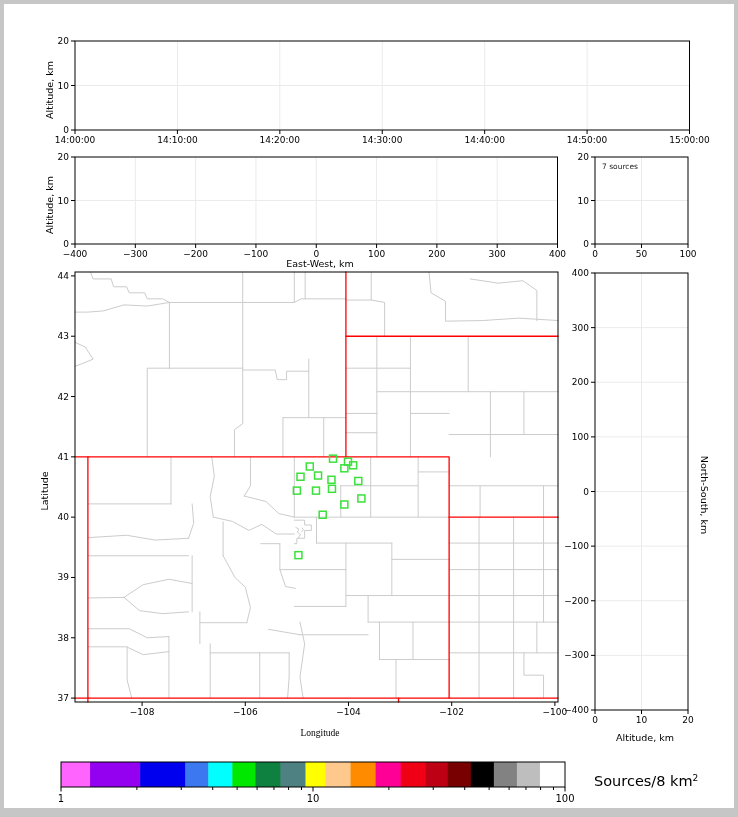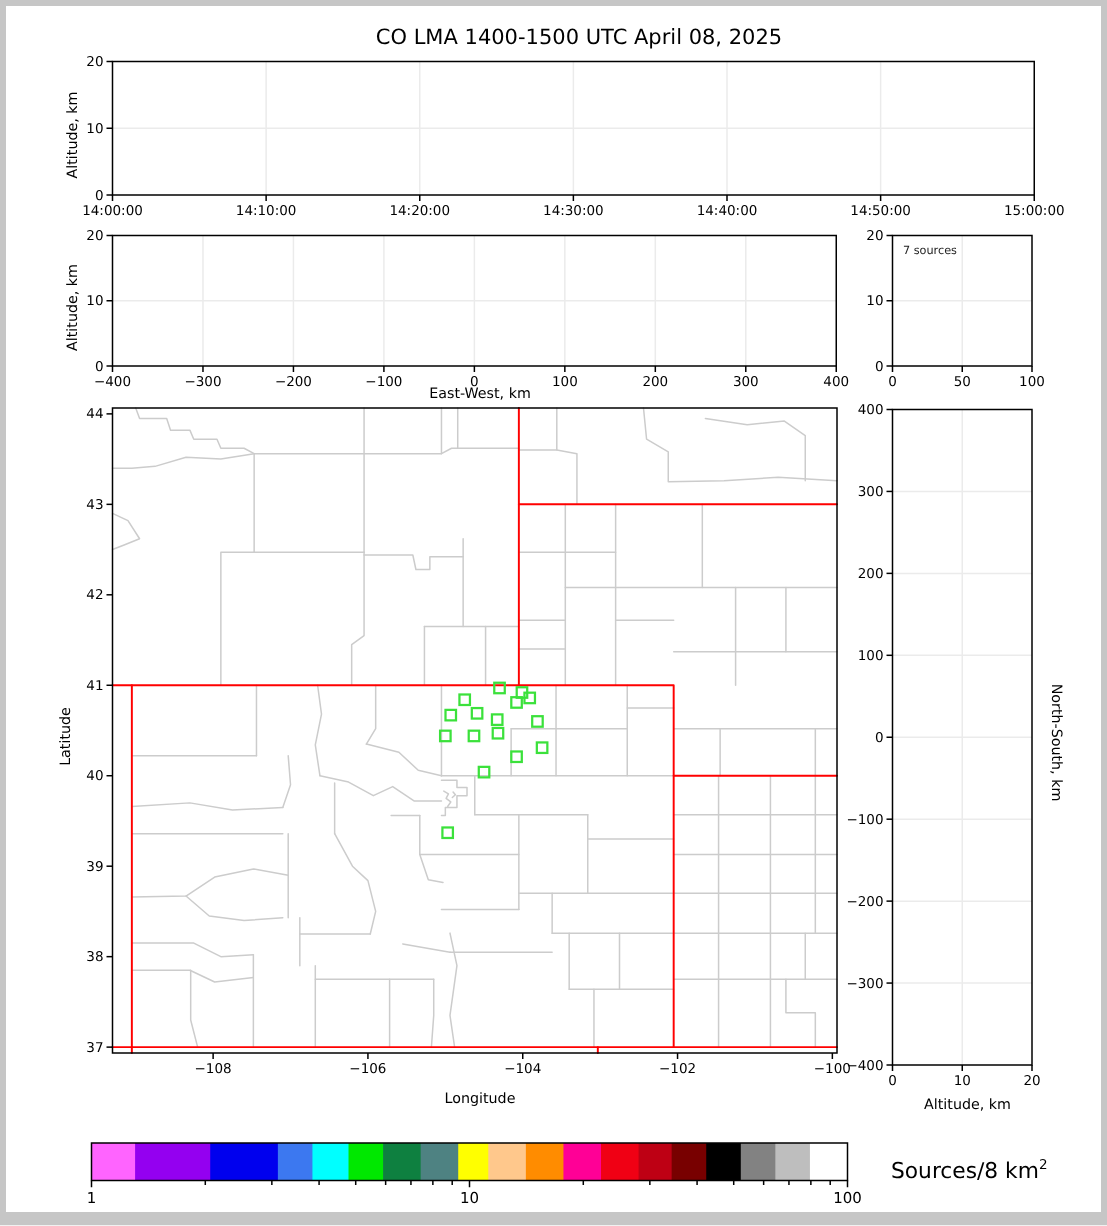--- a/index.html
+++ b/index.html
@@ -329,27 +329,26 @@
         <line x1="553.4691123787098" y1="787" x2="553.4691123787098" y2="790" stroke="#000" stroke-width="1"></line>
         <line x1="61" y1="787" x2="61" y2="791.5" stroke="#000" stroke-width="1"></line>
         <text x="61" y="802" text-anchor="middle" font-size="10" font-family="DejaVu Sans, sans-serif" fill="#000">1</text>
         <line x1="313" y1="787" x2="313" y2="791.5" stroke="#000" stroke-width="1"></line>
         <text x="313" y="802" text-anchor="middle" font-size="10" font-family="DejaVu Sans, sans-serif" fill="#000">10</text>
         <line x1="565" y1="787" x2="565" y2="791.5" stroke="#000" stroke-width="1"></line>
         <text x="565" y="802" text-anchor="middle" font-size="10" font-family="DejaVu Sans, sans-serif" fill="#000">100</text>
       </g>
     </svg>
 
-  <div class="olabel title" style="left:75px;top:13px;width:614px;">CO LMA 1400-1500 UTC April 08, 2025</div>
 
   <div class="olabel vlabel" style="left:45px;top:86px;">Altitude, km</div>
   <div class="olabel vlabel" style="left:45px;top:201px;">Altitude, km</div>
   <div class="olabel axlabel" style="left:316px;top:259px;text-align:right;">East-West, km</div>
   <div class="olabel tiny" style="left:598px;top:158px;">7 sources</div>
   <div class="olabel vlabel" style="left:40px;top:487px;">Latitude</div>
-  <div class="olabel axlabel" style="left:316px;top:729px;">Longitude</div>
+  <div class="olabel axlabel" style="left:316px;top:729px;font-family:Liberation Serif, serif;">Longitude</div>
   <div class="olabel axlabel" style="left:641px;top:733px;">Altitude, km</div>
   <div class="olabel vlabelR" style="left:700px;top:491px;">North-South, km</div>
 
   <div class="olabel cblabel" style="left:590px;top:777px;">
     <span>Sources/8 km</span><sup>2</sup>
   </div>
 </div>
 
 </body></html>

